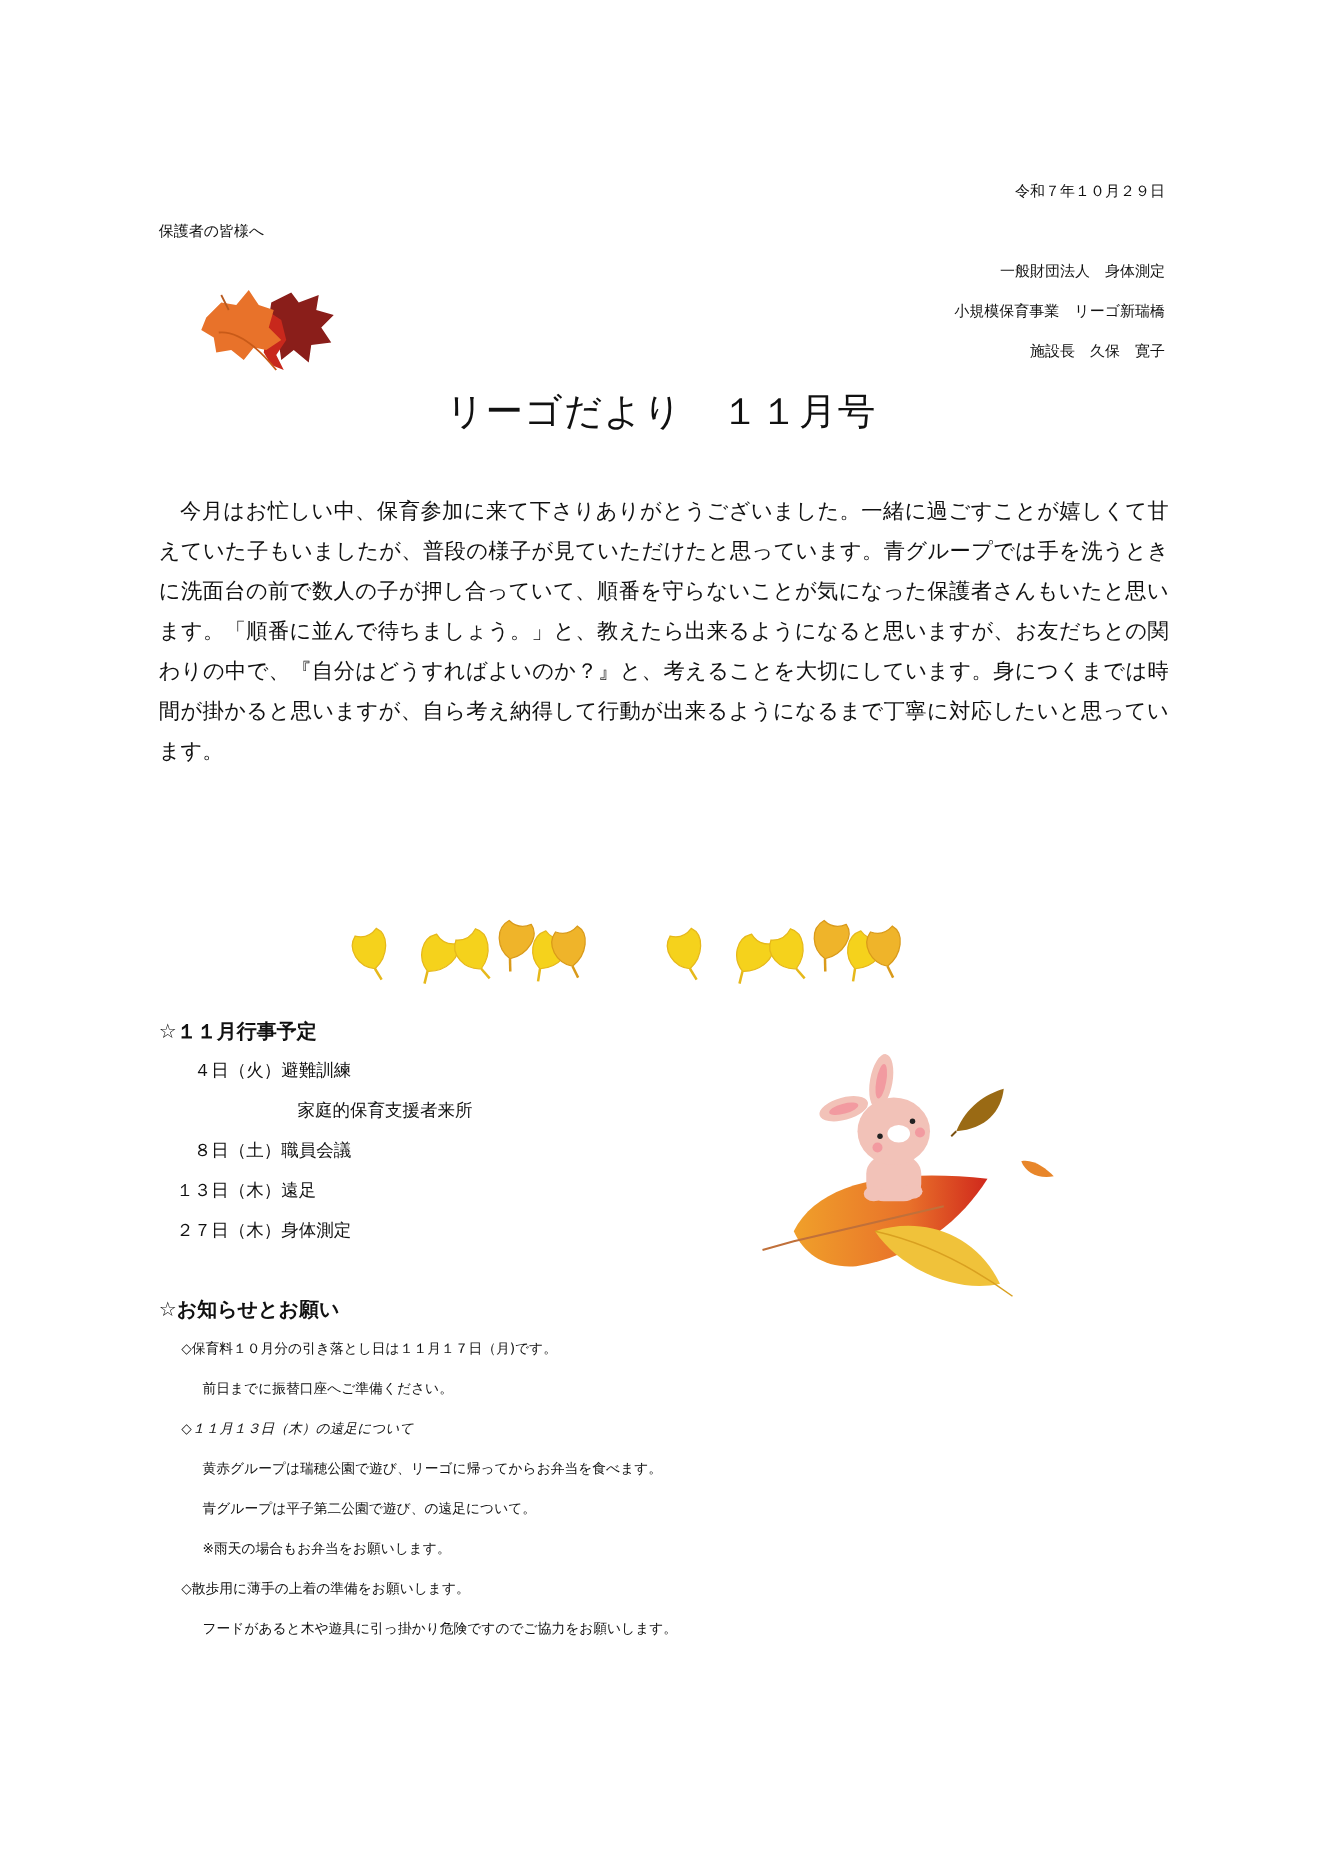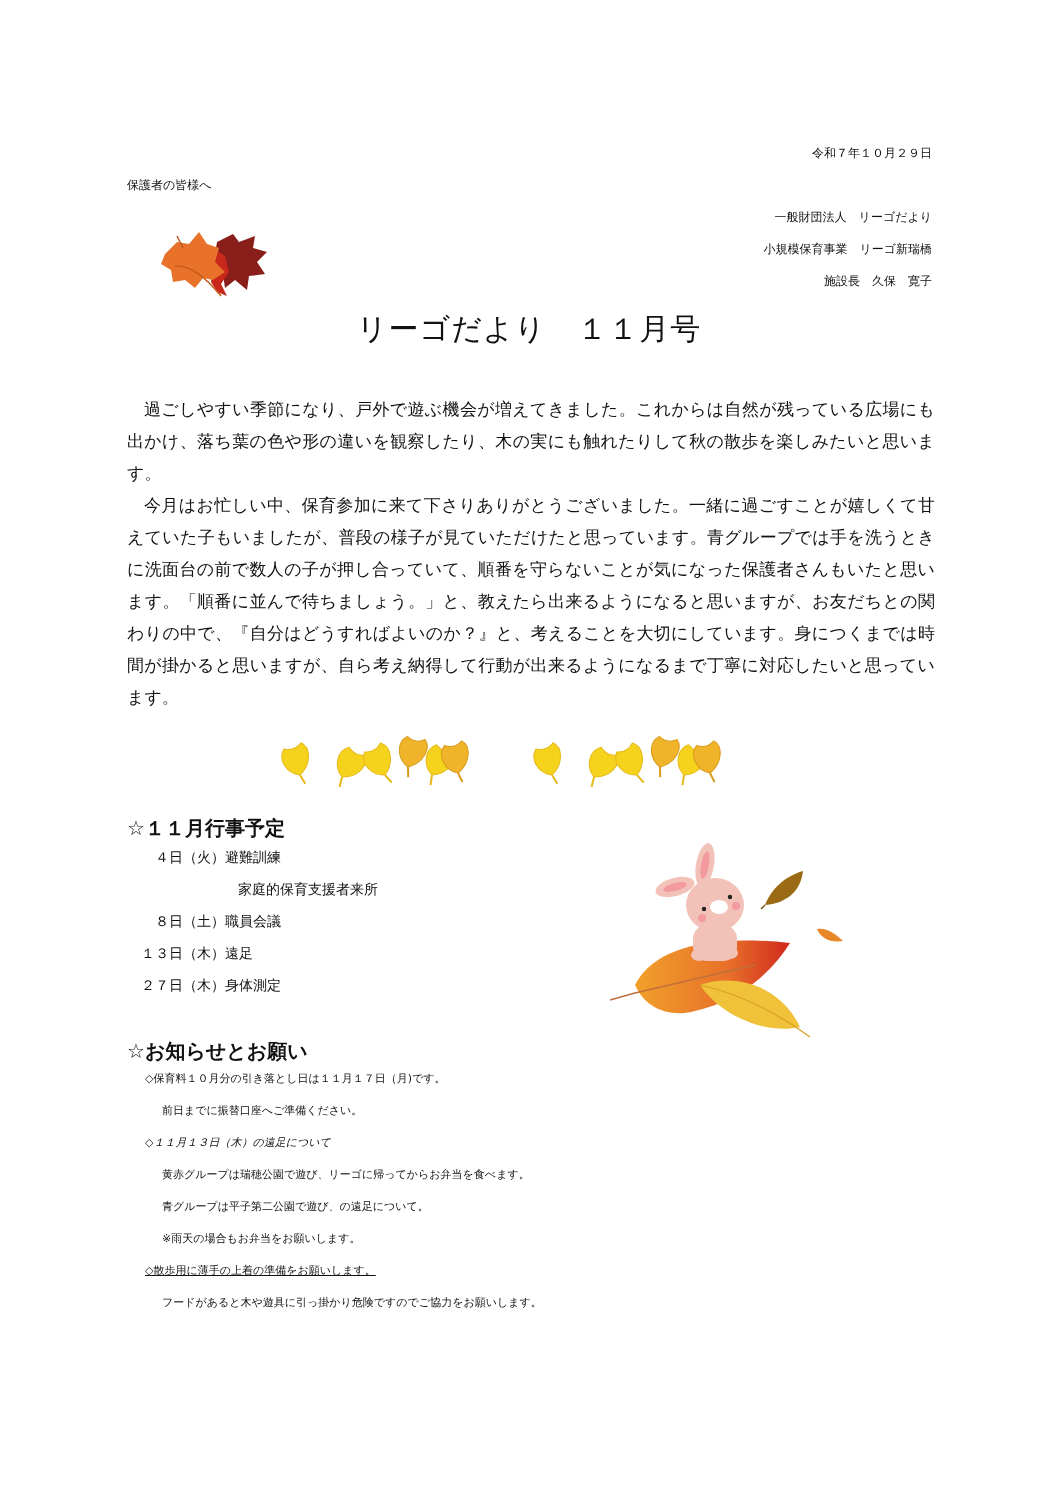--- a/index.html
+++ b/index.html
@@ -4,49 +4,48 @@
 <style>
   html, body { margin:0; padding:0; background:#ffffff; }
   body { width:1058px; height:1497px; position:relative; overflow:hidden;
          font-family:"DejaVu Sans", "Liberation Sans", sans-serif; color:#111; }
   .abs { position:absolute; white-space:nowrap; }
   .t17 { font-size:12px; line-height:20px; }
   .right { right:126px; text-align:right; }
   .title { font-size:30px; letter-spacing:1px; }
   .para { position:absolute; left:127px; width:808px; font-size:17px; line-height:32px; }
   .para p { margin:0; text-indent:17px; text-align:justify; text-align-last:left; }
-  .heading { font-weight:bold; font-size:20px; }
+  .heading { font-weight:bold; font-size:16px; }
   .sched-row { position:absolute; font-size:14px; line-height:20px; white-space:nowrap; }
   .sched-day { display:inline-block; width:98px; text-align:right; }
   .notice-line { position:absolute; font-size:11px; white-space:nowrap; }
   svg { position:absolute; display:block; }
 </style>
 </head>
 <body>
 
 <div class="abs t17 right" style="top:143px;">令和７年１０月２９日</div>
 
 <div class="abs t17" style="left:127px; top:175px;">保護者の皆様へ</div>
 
-<div class="abs t17 right" style="top:207px;">一般財団法人　リーゴだより</div>
+<div class="abs t17 right" style="top:207px;">一般財団法人　身体測定</div>
 <div class="abs t17 right" style="top:239px;">小規模保育事業　リーゴ新瑞橋</div>
 <div class="abs t17 right" style="top:271px;">施設長　久保　寛子</div>
 
 <svg style="left:155px; top:222px;" width="120" height="80" viewBox="0 0 120 80">
   <path d="M62 20 L78 12 L84 20 L100 14 L98 26 L112 30 L102 40 L110 52 L94 54 L92 68 L80 58 L70 66 L68 52 L58 46 Z" fill="#8a1e1a"></path>
   <path d="M58 26 L70 34 L74 50 L66 62 L72 74 L62 70 L56 60 L58 44 Z" fill="#c8281c"></path>
   <path d="M10 32 L22 20 L34 22 L44 10 L52 22 L64 26 L60 40 L70 50 L58 58 L48 56 L40 66 L30 58 L18 60 L16 48 L6 42 Z" fill="#e8722a"></path>
   <path d="M20 44 Q40 42 66 74" stroke="#c85a18" stroke-width="1.5" fill="none"></path>
   <path d="M22 14 L28 26" stroke="#b85a20" stroke-width="1.5"></path>
 </svg>
 
 <div class="abs title" style="left:0; width:1058px; text-align:center; top:309px;">リーゴだより　１１月号</div>
 
 <div class="para" style="top:393px;">
-  <p>過ごしやすい季節になり、戸外で遊ぶ機会が増えてきました。これからは自然が残っている広場にも出かけ、落ち葉の色や形の違いを観察したり、木の実にも触れたりして秋の散歩を楽しみたいと思います。</p>
   <p>今月はお忙しい中、保育参加に来て下さりありがとうございました。一緒に過ごすことが嬉しくて甘えていた子もいましたが、普段の様子が見ていただけたと思っています。青グループでは手を洗うときに洗面台の前で数人の子が押し合っていて、順番を守らないことが気になった保護者さんもいたと思います。「順番に並んで待ちましょう。」と、教えたら出来るようになると思いますが、お友だちとの関わりの中で、『自分はどうすればよいのか？』と、考えることを大切にしています。身につくまでは時間が掛かると思いますが、自ら考え納得して行動が出来るようになるまで丁寧に対応したいと思っています。</p>
 </div>
 
 <svg style="left:280px; top:735px;" width="460" height="55" viewBox="0 0 460 55">
   <defs>
     <g id="gk">
       <path d="M0 0 C-12 -6 -16 -22 -6 -30 C0 -26 6 -26 12 -30 C20 -22 14 -6 0 0 Z"></path>
       <path d="M0 0 L2 10" stroke-width="2" fill="none"></path>
     </g>
   </defs>
@@ -125,14 +124,14 @@
 </svg>
 
 <div class="abs heading" style="left:127px; top:1038px;">☆お知らせとお願い</div>
 
 <div class="notice-line" style="left:145px; top:1071px;">◇保育料１０月分の引き落とし日は１１月１７日（月)です。</div>
 <div class="notice-line" style="left:162px; top:1103px;">前日までに振替口座へご準備ください。</div>
 <div class="notice-line" style="left:145px; top:1135px;font-style:italic;">◇１１月１３日（木）の遠足について</div>
 <div class="notice-line" style="left:162px; top:1167px;">黄赤グループは瑞穂公園で遊び、リーゴに帰ってからお弁当を食べます。</div>
 <div class="notice-line" style="left:162px; top:1199px;">青グループは平子第二公園で遊び、の遠足について。</div>
 <div class="notice-line" style="left:162px; top:1231px;">※雨天の場合もお弁当をお願いします。</div>
-<div class="notice-line" style="left:145px; top:1263px;text-decoration:underline;">◇散歩用に薄手の上着の準備をお願いします。</div>
+<div class="notice-line" style="left:145px; top:1263px;">◇散歩用に薄手の上着の準備をお願いします。</div>
 <div class="notice-line" style="left:162px; top:1295px;">フードがあると木や遊具に引っ掛かり危険ですのでご協力をお願いします。</div>
 
 </body></html>

